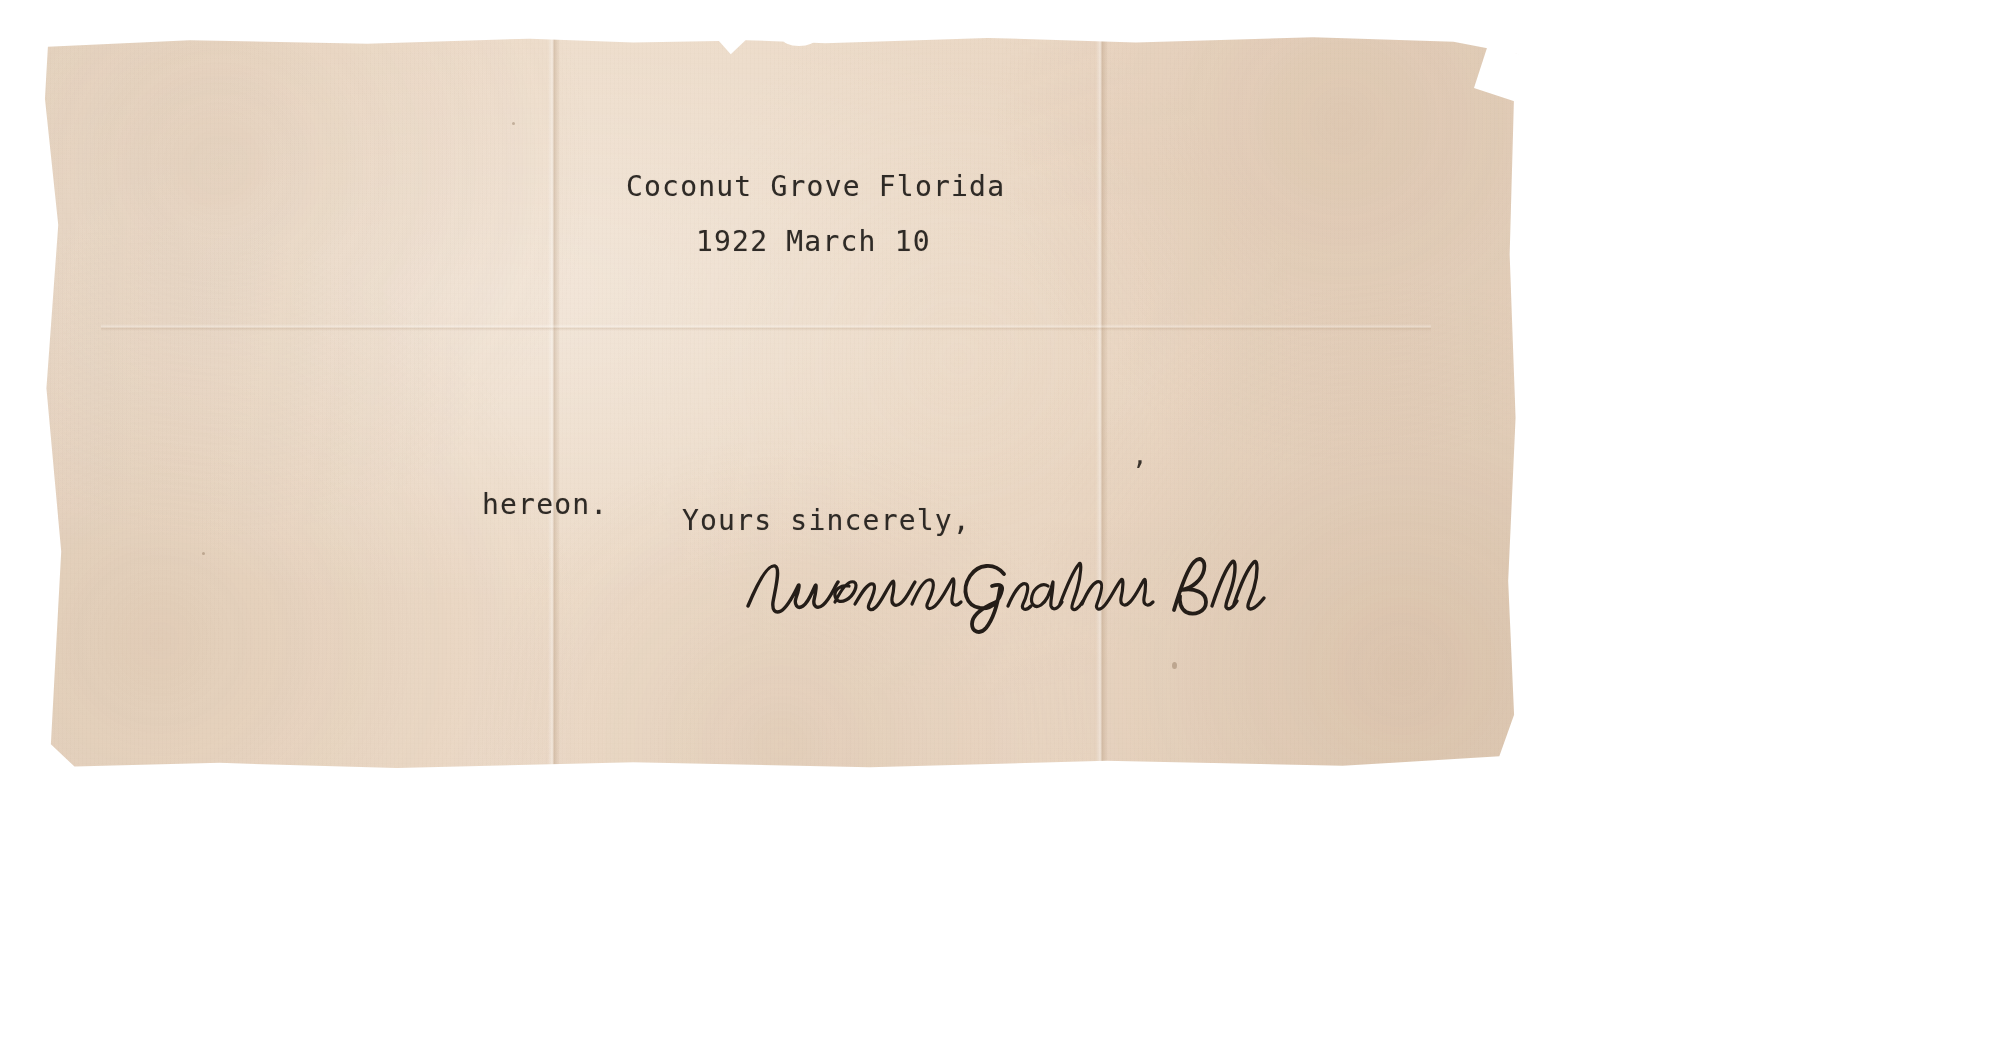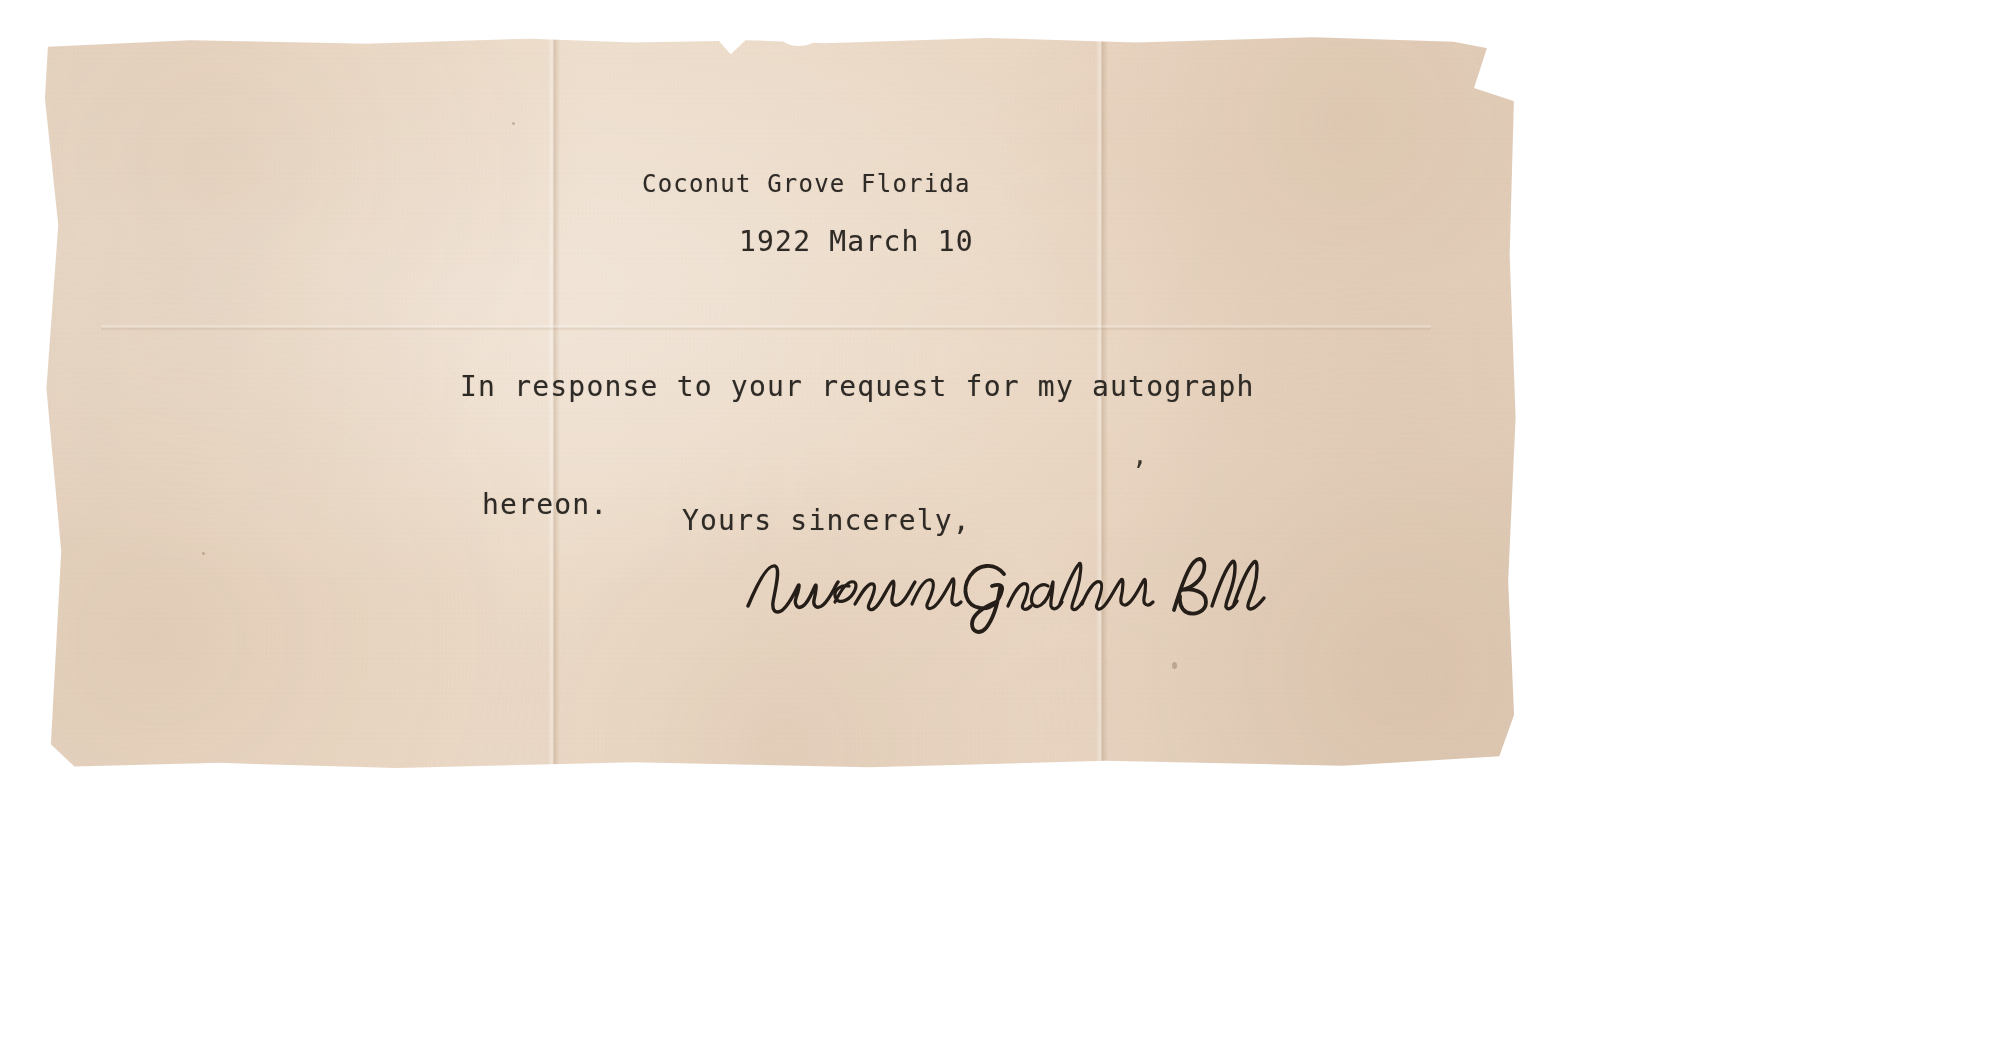--- a/index.html
+++ b/index.html
@@ -135,22 +135,22 @@
   
   .typed {
     position: absolute;
     font-family: "DejaVu Sans Mono", "Liberation Mono", monospace;
     color: #2e2a26;
     white-space: pre;
     letter-spacing: 1.2px;
     text-shadow: 0 0 1px rgba(60,50,40,0.25);
   }
 
-  .line-place  { left: 600px;  top: 138px; font-size: 24px; }
-  .line-date   { left: 654px;  top: 193px; font-size: 28px; margin-left: 43px; }
+  .line-place  { left: 584px;  top: 138px; font-size: 28px; }
+  .line-date   { left: 654px;  top: 193px; font-size: 28px; }
 
   .body-1 { left: 418px; top: 338px; font-size: 28px; }
   .body-2 { left: 418px; top: 397px; font-size: 28px; }
   .body-3 { left: 440px; top: 456px; font-size: 28px; text-align: center; }
 
   .closing { left: 640px; top: 472px; font-size: 28px; }
 
   
   .artifact-comma {
     position: absolute;
@@ -193,21 +193,20 @@
     <div class="crease-h"></div>
 
     <div class="speck" style="left:1130px; top:630px; width:5px; height:7px;"></div>
     <div class="speck" style="left:160px; top:520px; width:3px; height:3px;"></div>
     <div class="speck" style="left:470px; top:90px; width:3px; height:3px;"></div>
 
     <div class="typed line-place">Coconut Grove Florida</div>
 
     <div class="typed line-date">1922 March 10</div>
 
-    <div class="typed body-1">In response to your request for my autograph</div>
 
 
     <div class="typed body-3">hereon.</div>
 
     <div class="artifact-comma">,</div>
 
     <div class="typed closing">Yours sincerely,</div>
 
     <div class="signature">
       <svg width="500" height="90" viewBox="0 0 500 90" aria-hidden="true">

